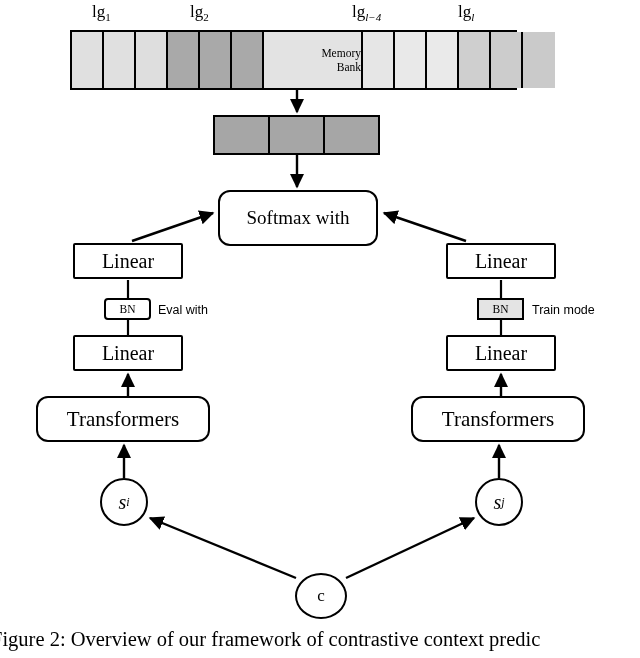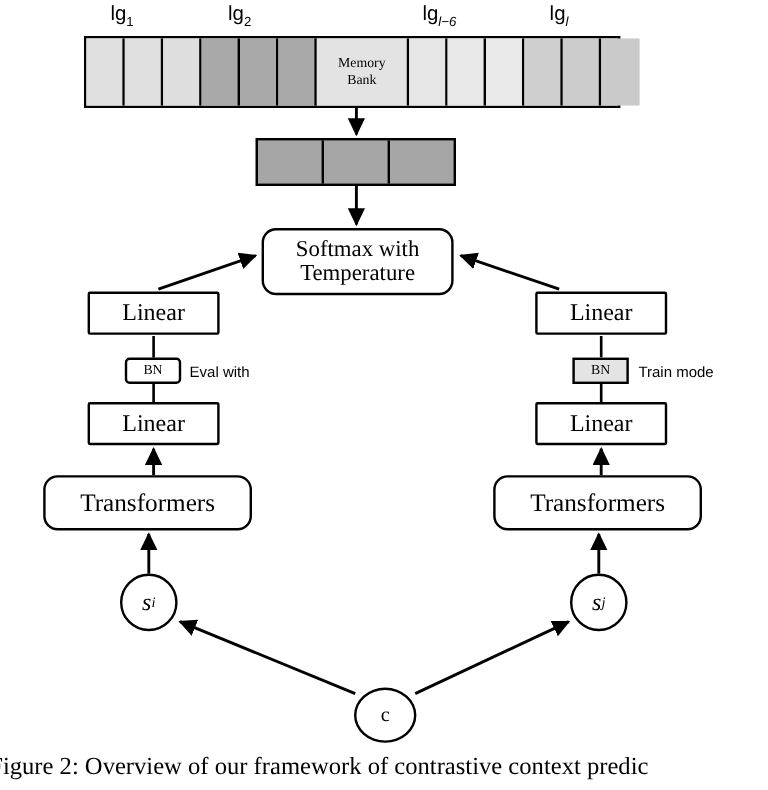--- a/index.html
+++ b/index.html
@@ -65,21 +65,21 @@
     display: flex;
     align-items: center;
     justify-content: center;
     flex-direction: column;
     font-family: "Liberation Serif", serif;
     font-size: 11.5px;
     line-height: 1.25;
   }
   .grouplabel {
     position: absolute;
-    font-family: Liberation Sans, sans-serif;
+    font-family: Liberation Serif, serif;
     font-size: 17px;
     white-space: nowrap;
   }
   .grouplabel sub { font-size: 11px; }
   .grouplabel i { font-style: italic; }
 
   
   #mb2 {
     position: absolute;
     left: 213px;
@@ -223,54 +223,53 @@
     <line x1="346" y1="578" x2="474" y2="518" stroke="#000" stroke-width="2.4" marker-end="url(#arrowhead)"></line>
   </svg>
 
   <div class="grouplabel" style="left:92px; top:2px;">
     <span>lg</span><sub>1</sub>
   </div>
   <div class="grouplabel" style="left:190px; top:2px;">
     <span>lg</span><sub>2</sub>
   </div>
   <div class="grouplabel" style="left:352px; top:2px;">
-    <span>lg</span><sub><i>l−6</i></sub>
+    <span>lg</span><sub><i>l−4</i></sub>
   </div>
   <div class="grouplabel" style="left:458px; top:2px;">
     <span>lg</span><sub><i>l</i></sub>
   </div>
 
   <div id="strip">
     <div class="cell" style="width:32px; background:#e0e0e0;"></div>
     <div class="cell" style="width:32px; background:#e0e0e0;"></div>
     <div class="cell" style="width:32px; background:#dedede;"></div>
     <div class="cell" style="width:32px; background:#a9a9a9;"></div>
     <div class="cell" style="width:32px; background:#a9a9a9;"></div>
     <div class="cell" style="width:32px; background:#a9a9a9;"></div>
-    <div class="cell memlabel" style="width:77px; background:#e3e3e3;">
+    <div class="cell memlabel" style="width:99px; background:#e3e3e3;align-items:flex-end;">
       <span>Memory</span>
       <span>Bank</span>
     </div>
     <div class="cell" style="width:32px; background:#e6e6e6;"></div>
     <div class="cell" style="width:32px; background:#e9e9e9;"></div>
     <div class="cell" style="width:32px; background:#eaeaea;"></div>
     <div class="cell" style="width:32px; background:#cfcfcf;"></div>
     <div class="cell" style="width:32px; background:#cccccc;"></div>
     <div class="cell" style="width:32px; background:#cacaca;"></div>
   </div>
 
   <div id="mb2">
     <div class="mcell"></div>
     <div class="mcell"></div>
     <div class="mcell"></div>
   </div>
 
   <div id="softmax" class="node rounded label-serif">
     <span>Softmax with</span>
-    <span>Temperature</span>
   </div>
 
   <div id="linear-top-left" class="node rounded linear label-serif">Linear</div>
   <div id="bn-left" class="node bn label-serif">BN</div>
   <div id="evalmode" class="modelabel">Eval with</div>
   <div id="linear-bot-left" class="node rounded linear label-serif">Linear</div>
   <div id="tf-left" class="node rounded transformers label-serif">Transformers</div>
   <div id="s-i" class="circ">
     <em>s</em>
       <sub>i</sub>

